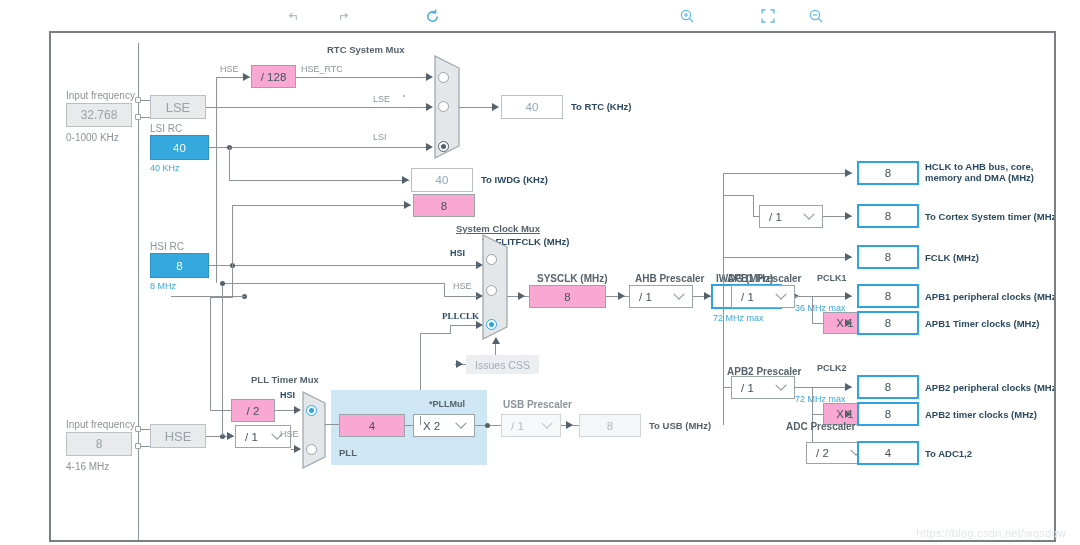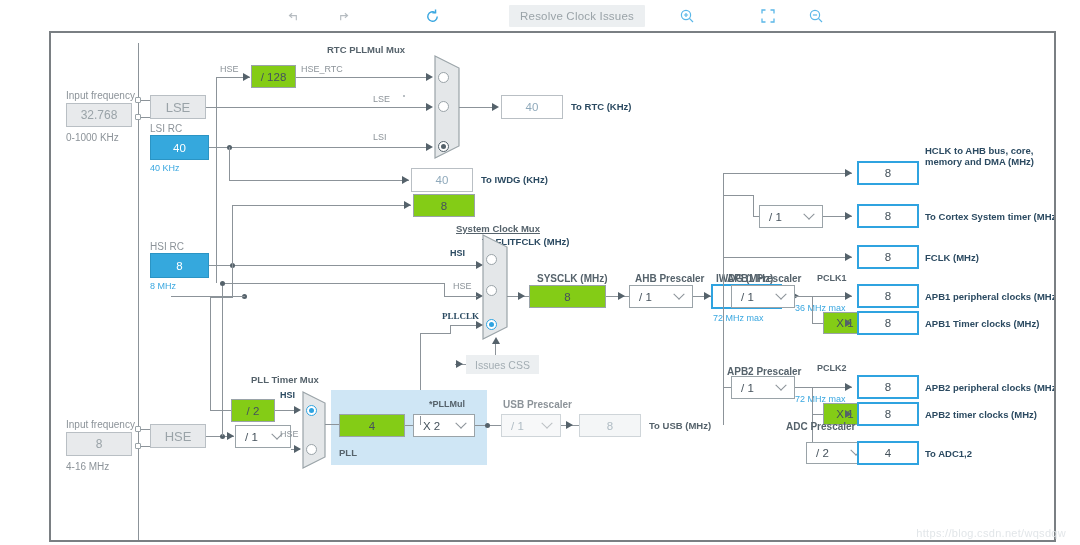--- a/index.html
+++ b/index.html
@@ -94,21 +94,21 @@
   .box-gray {
     position: absolute;
     background: #e8eaec;
     border: 1px solid #b9bfc4;
     color: #9aa3a8;
     font-size: 12px;
     display: flex; align-items: center; justify-content: center;
   }
   .box-white {
     position: absolute;
-    background: #84cc16;
+    background: #f9a8d4;
     border: 1px solid #9aa3a8;
     color: #45525c;
     font-size: 11.5px;
     display: flex; align-items: center; justify-content: center;
   }
   .box-readonly {
     position: absolute;
     background: #ffffff;
     border: 1px solid #b9bfc4;
     color: #8fa9bb;
@@ -264,21 +264,20 @@
     </svg>
   </div>
 
   <div class="tb-icon" style="left:421px;">
     <svg width="17" height="17" viewBox="0 0 18 18" fill="none" stroke="#3aa7e0" stroke-width="1.5">
       <path d="M14 9 a5 5 0 1 1 -2.2 -4.1"></path>
       <path d="M12.2 1.6 L12.3 5.2 L8.9 5.0" stroke-linejoin="round"></path>
     </svg>
   </div>
 
-  <div class="tb-btn" style="left:509px; top:5px; width:136px;">Resolve Clock Issues</div>
 
   <div class="tb-icon" style="left:676px;">
     <svg width="16" height="16" viewBox="0 0 16 16" fill="none" stroke="#5ab7e8" stroke-width="1.2">
       <circle cx="7" cy="7" r="4.6"></circle>
         <path d="M10.4 10.4 L14 14"></path>
       <path d="M7 4.9 V9.1 M4.9 7 H9.1"></path>
     </svg>
   </div>
 
   <div class="tb-icon" style="left:757px;">
@@ -335,21 +334,21 @@
   <div class="w wh" style="left:165px; top:44px; width:34px;"></div>
   <div class="arrow" style="left:192px; top:40px;"></div>
   <div class="box-white" style="left:200px; top:32px; width:45px; height:23px;">/ 128</div>
   <div class="lbl-sig" style="left:250px; top:31px;">HSE_RTC</div>
   <div class="w wh" style="left:245px; top:44px; width:130px;"></div>
   <div class="arrow" style="left:375px; top:40px;"></div>
 
   <div class="lbl-sig" style="left:322px; top:61px;">LSE</div>
   <div class="lbl-sig" style="left:322px; top:99px;">LSI</div>
 
-  <div class="lbl-mux" style="left:276px; top:11px;">RTC PLLMul Mux</div>
+  <div class="lbl-mux" style="left:276px; top:11px;">RTC System Mux</div>
   <div class="mux" style="left:382px; top:21px;">
     <svg width="30" height="106" viewBox="0 0 30 106">
       <polygon points="2,2 26,14 26,92 2,104" fill="#e4e7e9" stroke="#9aa3a8" stroke-width="1.2"></polygon>
     </svg>
   </div>
   <div class="radio" style="left:387px; top:39px;"></div>
   <div class="radio" style="left:387px; top:68px;"></div>
   <div class="radio seldark" style="left:387px; top:108px;"></div>
 
   <div class="w wh" style="left:408px; top:74px; width:33px;"></div>
@@ -472,21 +471,21 @@
   <div class="w wh" style="left:731px; top:263px; width:21px;"></div>
   <div class="arrow" style="left:731px; top:259px; border-left-color:#55626b; transform:scaleX(-1);"></div>
   <div class="arrow" style="left:741px; top:259px;"></div>
 
   <div class="w wv" style="left:672px; top:140px; height:252px;"></div>
   <div class="w wh" style="left:672px; top:263px; width:0px;"></div>
 
   <div class="w wh" style="left:672px; top:140px; width:129px;"></div>
   <div class="arrow" style="left:794px; top:136px;"></div>
   <div class="box-outblue" style="left:806px; top:128px; width:62px; height:24px;">8</div>
-  <div class="lbl-out" style="left:874px; top:112px; white-space:pre-line; line-height:11px;">HCLK to AHB bus, core,
+  <div class="lbl-out" style="left:874px; top:128px; white-space:pre-line; line-height:11px;">HCLK to AHB bus, core,
 memory and DMA (MHz)</div>
 
   <div class="w wh" style="left:672px; top:162px; width:30px;"></div>
   <div class="w wv" style="left:702px; top:162px; height:22px;"></div>
   <div class="w wh" style="left:702px; top:183px; width:6px;"></div>
   <div class="combo" style="left:708px; top:172px; width:64px; height:23px;">
     <span class="cv">/ 1</span>
     <span class="chev"></span>
   </div>
   <div class="w wh" style="left:772px; top:183px; width:29px;"></div>

